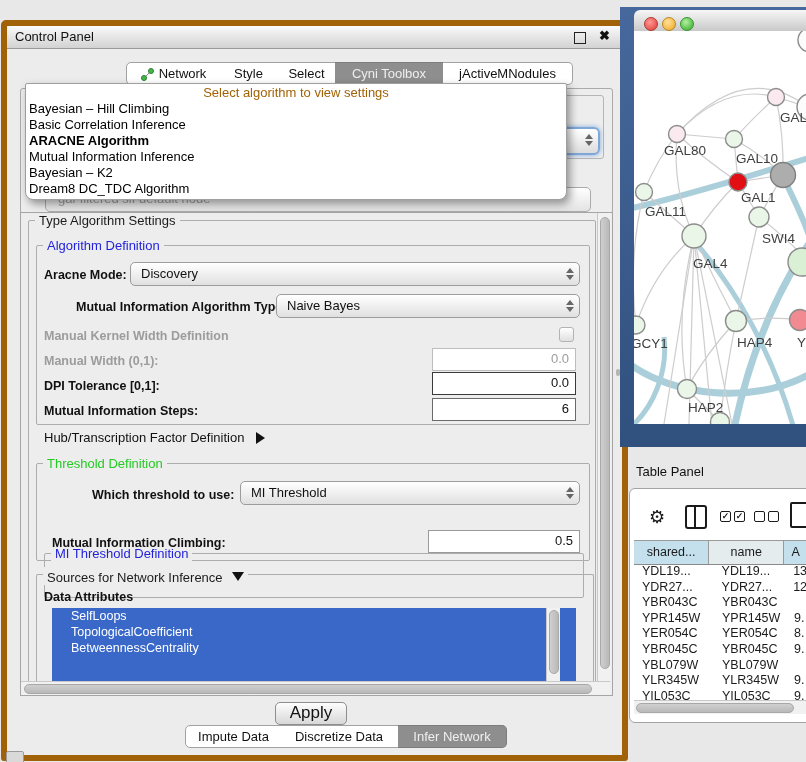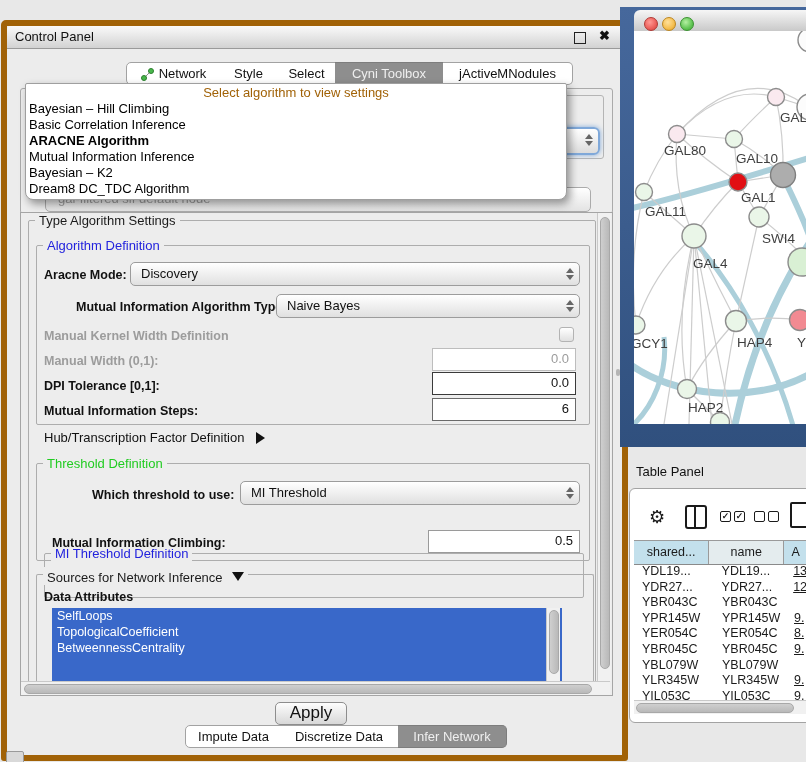--- a/index.html
+++ b/index.html
@@ -86,21 +86,21 @@
   .colicon:before{content:"";position:absolute;left:7px;top:0;bottom:0;width:2px;background:#1a1a1a;}
   .chbx{position:absolute;width:9px;height:9px;border:1.5px solid #1a1a1a;border-radius:2px;font-size:9px;line-height:8px;text-align:center;color:#1a1a1a;font-weight:bold;}
   .docicon{position:absolute;width:16px;height:22px;border:2px solid #1a1a1a;border-radius:2px;background:#fff;}
   .thead{position:absolute;display:flex;height:23px;border-top:1px solid #9a9a9a;border-bottom:1px solid #8a8a8a;font-size:12.5px;}
   .hcell{line-height:22px;text-align:center;border-right:1px solid #9a9a9a;overflow:hidden;white-space:nowrap;}
   .tbody{position:absolute;overflow:hidden;font-size:12.5px;}
   .trow{display:flex;height:15.6px;line-height:15.6px;}
   .tcell{overflow:hidden;white-space:nowrap;}
   .tcell.c0{width:72px;padding-left:8px;}
   .tcell.c1{width:68px;padding-left:8px;}
-  .tcell.c2{padding-left:4px;text-decoration:underline;}
+  .tcell.c2{padding-left:4px;}
 
   .divider-dot{left:616px;top:369px;width:4px;height:7px;background:#b5b5b5;border-radius:2px;}
   .mini-icon{left:6px;top:751px;width:16px;height:11px;border:1px solid #9a9a9a;background:#D9D9D9;border-radius:2px 2px 0 0;}
 </style>
 </head>
 <body>
 
 <div class="screen">
 
   <div class="abs cpanel">
@@ -210,21 +210,21 @@
         <span>0.5</span>
       </div>
 
       <div class="abs group" style="left:15px;top:361px;width:556px;height:119px;border-bottom:none;">
         <span class="legend">
           <span>Sources for Network Inference</span>
           <span class="tri-down"></span>
         </span>
       </div>
       <span class="lab" style="left:23px;top:377px;">Data Attributes</span>
-      <div class="attr-list" style="left:31px;top:395px;width:510px;height:73px;">
+      <div class="attr-list" style="left:31px;top:395px;width:510px;height:73px;padding-left:14px;">
           <div class="attr-item">SelfLoops</div>
           <div class="attr-item">TopologicalCoefficient</div>
           <div class="attr-item">BetweennessCentrality</div>
         </div>
       <div class="vtrack" style="left:525px;top:395px;width:13px;height:73px;">
         <div class="vthumb" style="left:2px;top:2px;width:8px;height:62px;"></div>
       </div>
 
       <div class="vtrack" style="left:576px;top:0;width:13px;height:468px;">
         <div class="vthumb" style="left:2px;top:4px;width:8px;height:450px;"></div>

